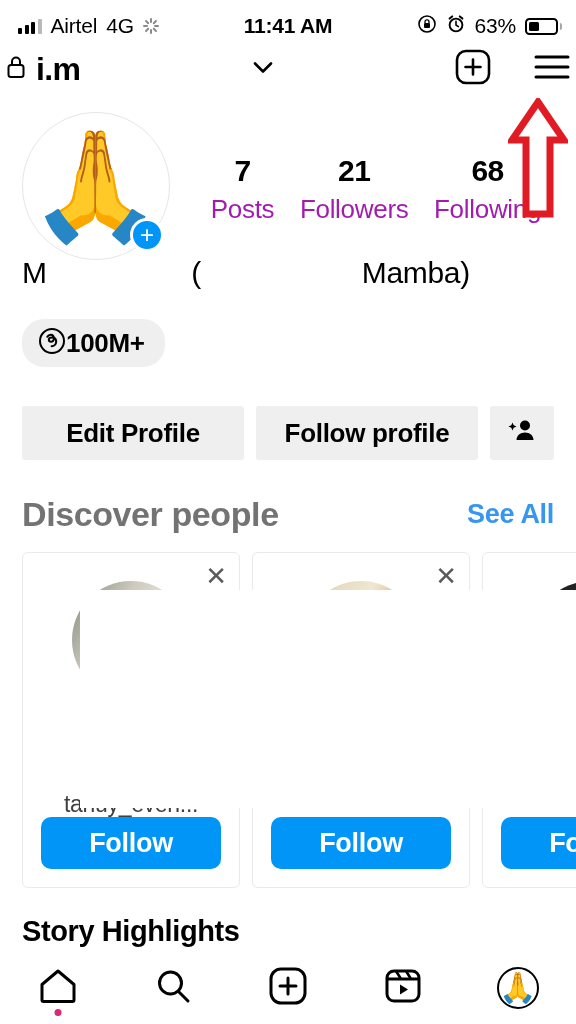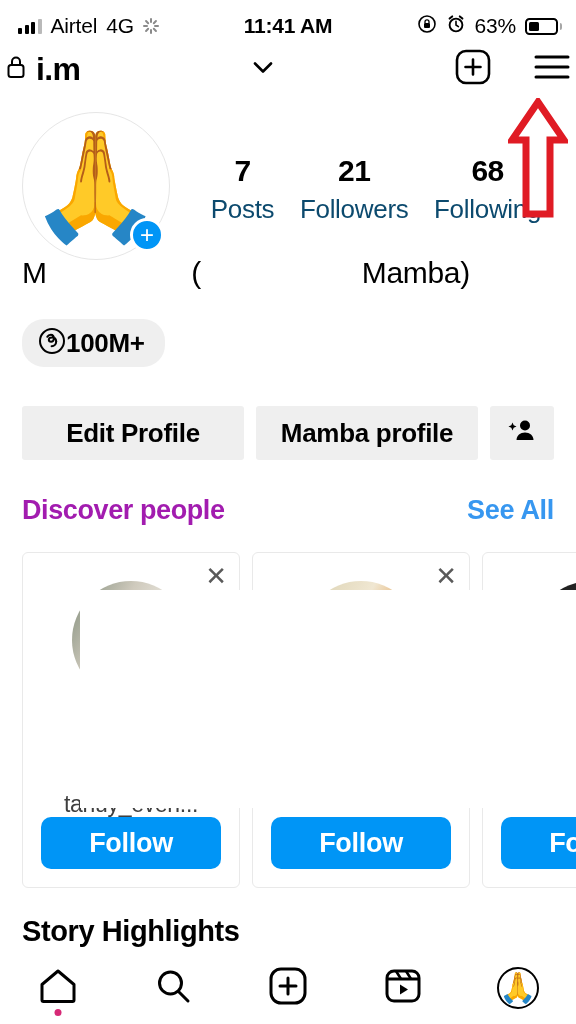--- a/index.html
+++ b/index.html
@@ -66,21 +66,21 @@
   .add-badge {
     position: absolute; right: 6px; bottom: 8px;
     width: 34px; height: 34px; border-radius: 50%;
     background: #0095f6; border: 3px solid #fff;
     display: flex; align-items: center; justify-content: center;
     color: #fff; font-size: 24px; font-weight: 400; line-height: 1;
   }
   .stats { flex: 1; display: flex; justify-content: space-around; padding-top: 42px; padding-left: 28px; }
   .stat { text-align: center; }
   .stat-num { font-size: 30px; font-weight: 700; color: #000; letter-spacing: -0.5px; }
-  .stat-label { font-size: 26px; font-weight: 400; color: #0c4a6e; margin-top: 6px; letter-spacing: -0.3px; }
+  .stat-label { font-size: 26px; font-weight: 400; color: #a21caf; margin-top: 6px; letter-spacing: -0.3px; }
 
   
   .bio-name {
     position: absolute; top: 256px; left: 22px; width: 540px;
     font-size: 30px; font-weight: 400; color: #000; white-space: pre;
     letter-spacing: -0.3px;
   }
   .threads-badge {
     position: absolute; top: 319px; left: 22px;
     display: inline-flex; align-items: center; gap: 0;
@@ -101,21 +101,21 @@
   }
   .btn-edit { flex: 1; }
   .btn-share { flex: 1; }
   .btn-adduser { width: 64px; flex: 0 0 64px; }
 
   
   .discover-head {
     position: absolute; top: 495px; left: 0; width: 576px;
     display: flex; align-items: center; justify-content: space-between; padding: 0 22px;
   }
-  .discover-title { font-size: 27px; font-weight: 700; color: #a21caf; letter-spacing: -0.4px; }
+  .discover-title { font-size: 34px; font-weight: 700; color: #737373; letter-spacing: -0.4px; }
   .see-all { font-size: 27px; font-weight: 600; color: #3797f0; letter-spacing: -0.3px; }
 
   .cards {
     position: absolute; top: 552px; left: 22px;
     display: flex; gap: 12px;
   }
   .card {
     width: 218px; flex: 0 0 218px; height: 336px;
     border: 1px solid #e9e9e9; border-radius: 6px; background: #fff;
     position: relative; overflow: hidden;
@@ -293,21 +293,21 @@
         <circle cx="14" cy="14" r="12" fill="none" stroke="#000" stroke-width="2"></circle>
         <path d="M18.2 14.6c0-2.5-1.7-4.2-4.1-4.2-1.9 0-3.3 1-3.3 2.4 0 1.2 1 1.9 2.3 1.9 1.6 0 2.6-1.1 2.8-3.1.2-2.3-1-3.9-3.1-3.9-1.6 0-2.8.8-3.5 2.1" fill="none" stroke="#000" stroke-width="2" stroke-linecap="round"></path>
         <path d="M18.2 14.6c0 2.6-1.9 4.6-4.6 4.6" fill="none" stroke="#000" stroke-width="2" stroke-linecap="round"></path>
       </svg>
     </span>
     <span class="tb-text">100M+</span>
   </div>
 
   <div class="actions">
     <button class="btn btn-edit">Edit Profile</button>
-    <button class="btn btn-share">Mamba profile</button>
+    <button class="btn btn-share">Follow profile</button>
     <button class="btn btn-adduser">
       <span>
         <svg width="32" height="28" viewBox="0 0 32 28">
           <circle cx="19" cy="9.5" r="5" fill="#000"></circle>
           <path d="M10.5 24c0-4.7 3.8-7.6 8.5-7.6s8.5 2.9 8.5 7.6z" fill="#000"></path>
           <path d="M6.5 6.5l1.2 2.8 2.8 1.2-2.8 1.2-1.2 2.8-1.2-2.8L2.5 10.5l2.8-1.2z" fill="#000"></path>
         </svg>
       </span>
     </button>
   </div>

